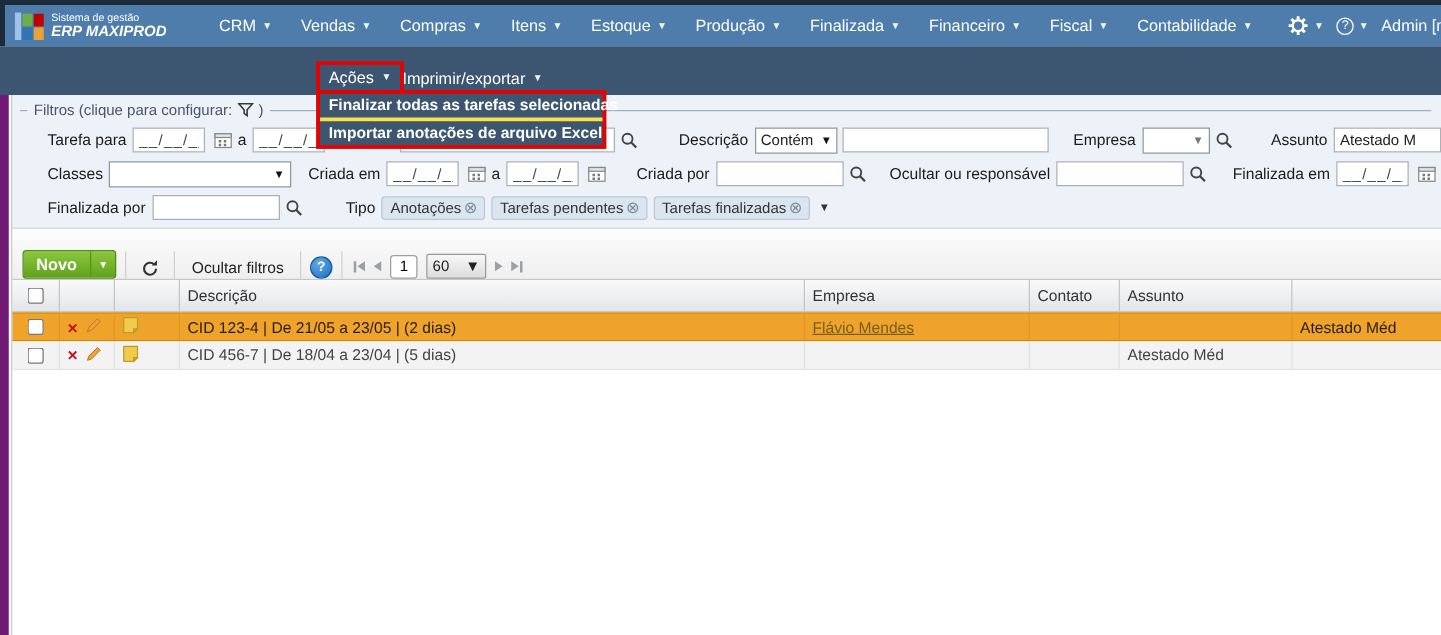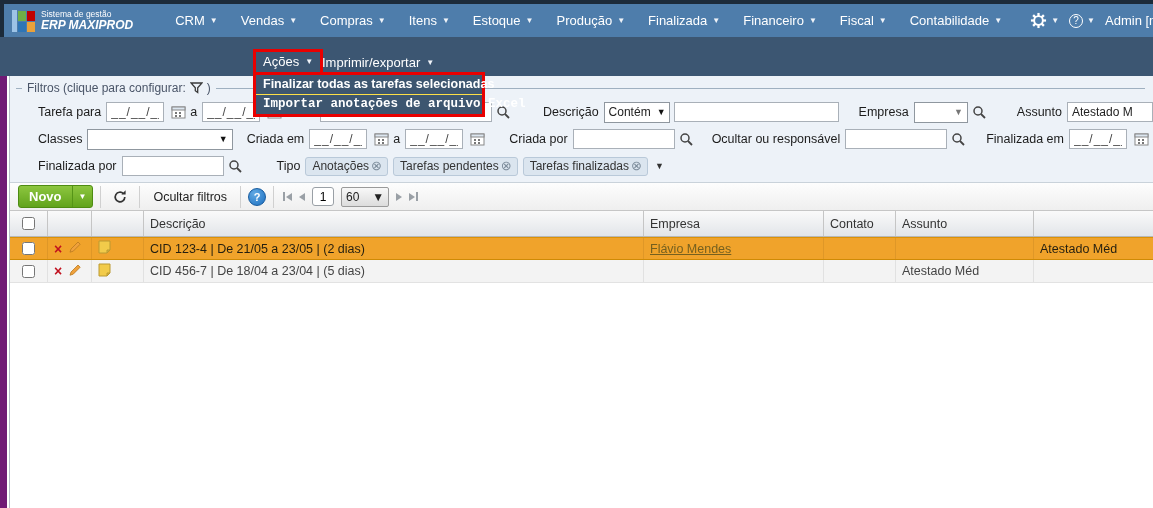--- a/index.html
+++ b/index.html
@@ -25,21 +25,21 @@
   .q-circle { width:14px; height:14px; border:1.4px solid #fff; border-radius:50%; font-size:10px; display:flex; align-items:center; justify-content:center; color:#fff; }
 
   
   .titlebar { height:39px; background:#3c5672; position:relative; color:#fff; }
   .page-title { position:absolute; left:10px; top:5px; font-size:21px; font-weight:bold; letter-spacing:.2px; }
   .tb-menu { position:absolute; display:flex; align-items:center; gap:6px; font-size:13px; cursor:pointer; white-space:nowrap; }
   .menu-acoes-box { position:absolute; left:253px; top:12px; border:3px solid #e90000; padding:2px 7px 3px 7px; display:flex; align-items:center; gap:6px; font-size:13px; cursor:pointer; }
   .menu-imprimir { left:322px; top:18px; }
   .actions-dropdown { position:absolute; left:253px; top:35px; z-index:40; border:3px solid #e90000; background:#3d5670; width:232px; }
   .actions-dropdown .mi { padding:2px 7px 3px 7px; font-size:12.5px; font-weight:bold; color:#fff; white-space:nowrap; cursor:pointer; }
-  .actions-dropdown .mi + .mi { border-top:1px solid #fde047;font-family:Liberation Mono, monospace; }
+  .actions-dropdown .mi + .mi { border-top:3px solid #fde047; }
 
   
   .content { border-left:7px solid #701a75; height:432px; background:#fff; }
   .content-inner { margin-left:2px; border-left:1px solid #b5bdc6; height:100%; display:flex; flex-direction:column; }
 
   
   .filters { background:#edf2f8; height:106px; padding:4px 0 0 0; overflow:hidden; }
   .legend { border-top:1px solid #9fb0c0; margin:8px 8px 0 6px; position:relative; height:12px; }
   .legend-label { position:absolute; left:6px; top:-8px; background:#edf2f8; padding:0 5px; display:flex; align-items:center; gap:4px; font-size:12px; color:#4a5568; }
   .frow { display:flex; align-items:center; height:24px; padding-left:28px; white-space:nowrap; }
@@ -47,21 +47,21 @@
   .flabel { margin-right:5px; color:#1c1c1c; }
   input.txt { height:20px; border:1px solid #a9b0b8; background:#fff; font-size:12px; padding:0 4px; font-family:"Liberation Sans",sans-serif; color:#222; }
   input.date { width:58px; text-align:center; color:#444; letter-spacing:1px; margin-right:3px; }
   .ico { display:inline-flex; align-items:center; margin:0 4px; cursor:pointer; }
   .fake-select { height:21px; border:1px solid #8f979f; background:#fff; display:inline-flex; align-items:center; justify-content:space-between; padding:0 4px; font-size:12px; cursor:pointer; }
   .fake-select .sel-caret { font-size:9px; color:#111; margin-left:6px; }
   .chip { background:#dbe5ef; border:1px solid #b9c9d9; border-radius:3px; padding:1px 5px 2px 6px; font-size:12px; color:#333; display:inline-flex; align-items:center; gap:2px; margin-right:5px; cursor:pointer; }
   .chip-x { color:#7a8a99; font-size:13px; line-height:1; cursor:pointer; }
 
   
-  .toolbar { height:29px; background:linear-gradient(#fdfdfd,#efefef); border-top:1px solid #c9d2da; border-bottom:1px solid #c6c6c6; display:flex; align-items:center; padding-left:8px; }
+  .toolbar { height:42px; background:linear-gradient(#fdfdfd,#efefef); border-top:1px solid #c9d2da; border-bottom:1px solid #c6c6c6; display:flex; align-items:flex-end; padding-left:8px; }
   .tsep { width:1px; height:22px; background:#d0d0d0; margin:0 7px; }
   .novo-btn { background:linear-gradient(#8dc63f,#61a31c); border:1px solid #4e8c12; border-radius:3px; color:#fff; font-weight:bold; font-size:13px; display:inline-flex; align-items:center; height:23px; cursor:pointer; }
   .novo-label { padding:0 10px; }
   .novo-caret { border-left:1px solid #559417; padding:0 6px; font-size:8px; height:100%; display:flex; align-items:center; }
   .btn-plain { font-size:12.5px; color:#222; padding:2px 6px; cursor:pointer; }
   .help-circle { width:18px; height:18px; border-radius:50%; background:radial-gradient(circle at 35% 30%, #62aae4, #1c6fc0); color:#fff; font-weight:bold; font-size:11px; display:flex; align-items:center; justify-content:center; border:1px solid #155a9e; cursor:pointer; }
   .pager { display:flex; align-items:center; gap:7px; margin-left:2px; }
   .tri { width:0; height:0; border-style:solid; display:inline-block; }
   .tri-left { border-width:4.5px 6px 4.5px 0; border-color:transparent #9aa0a6 transparent transparent; }
   .tri-right { border-width:4.5px 0 4.5px 6px; border-color:transparent transparent transparent #9aa0a6; }

